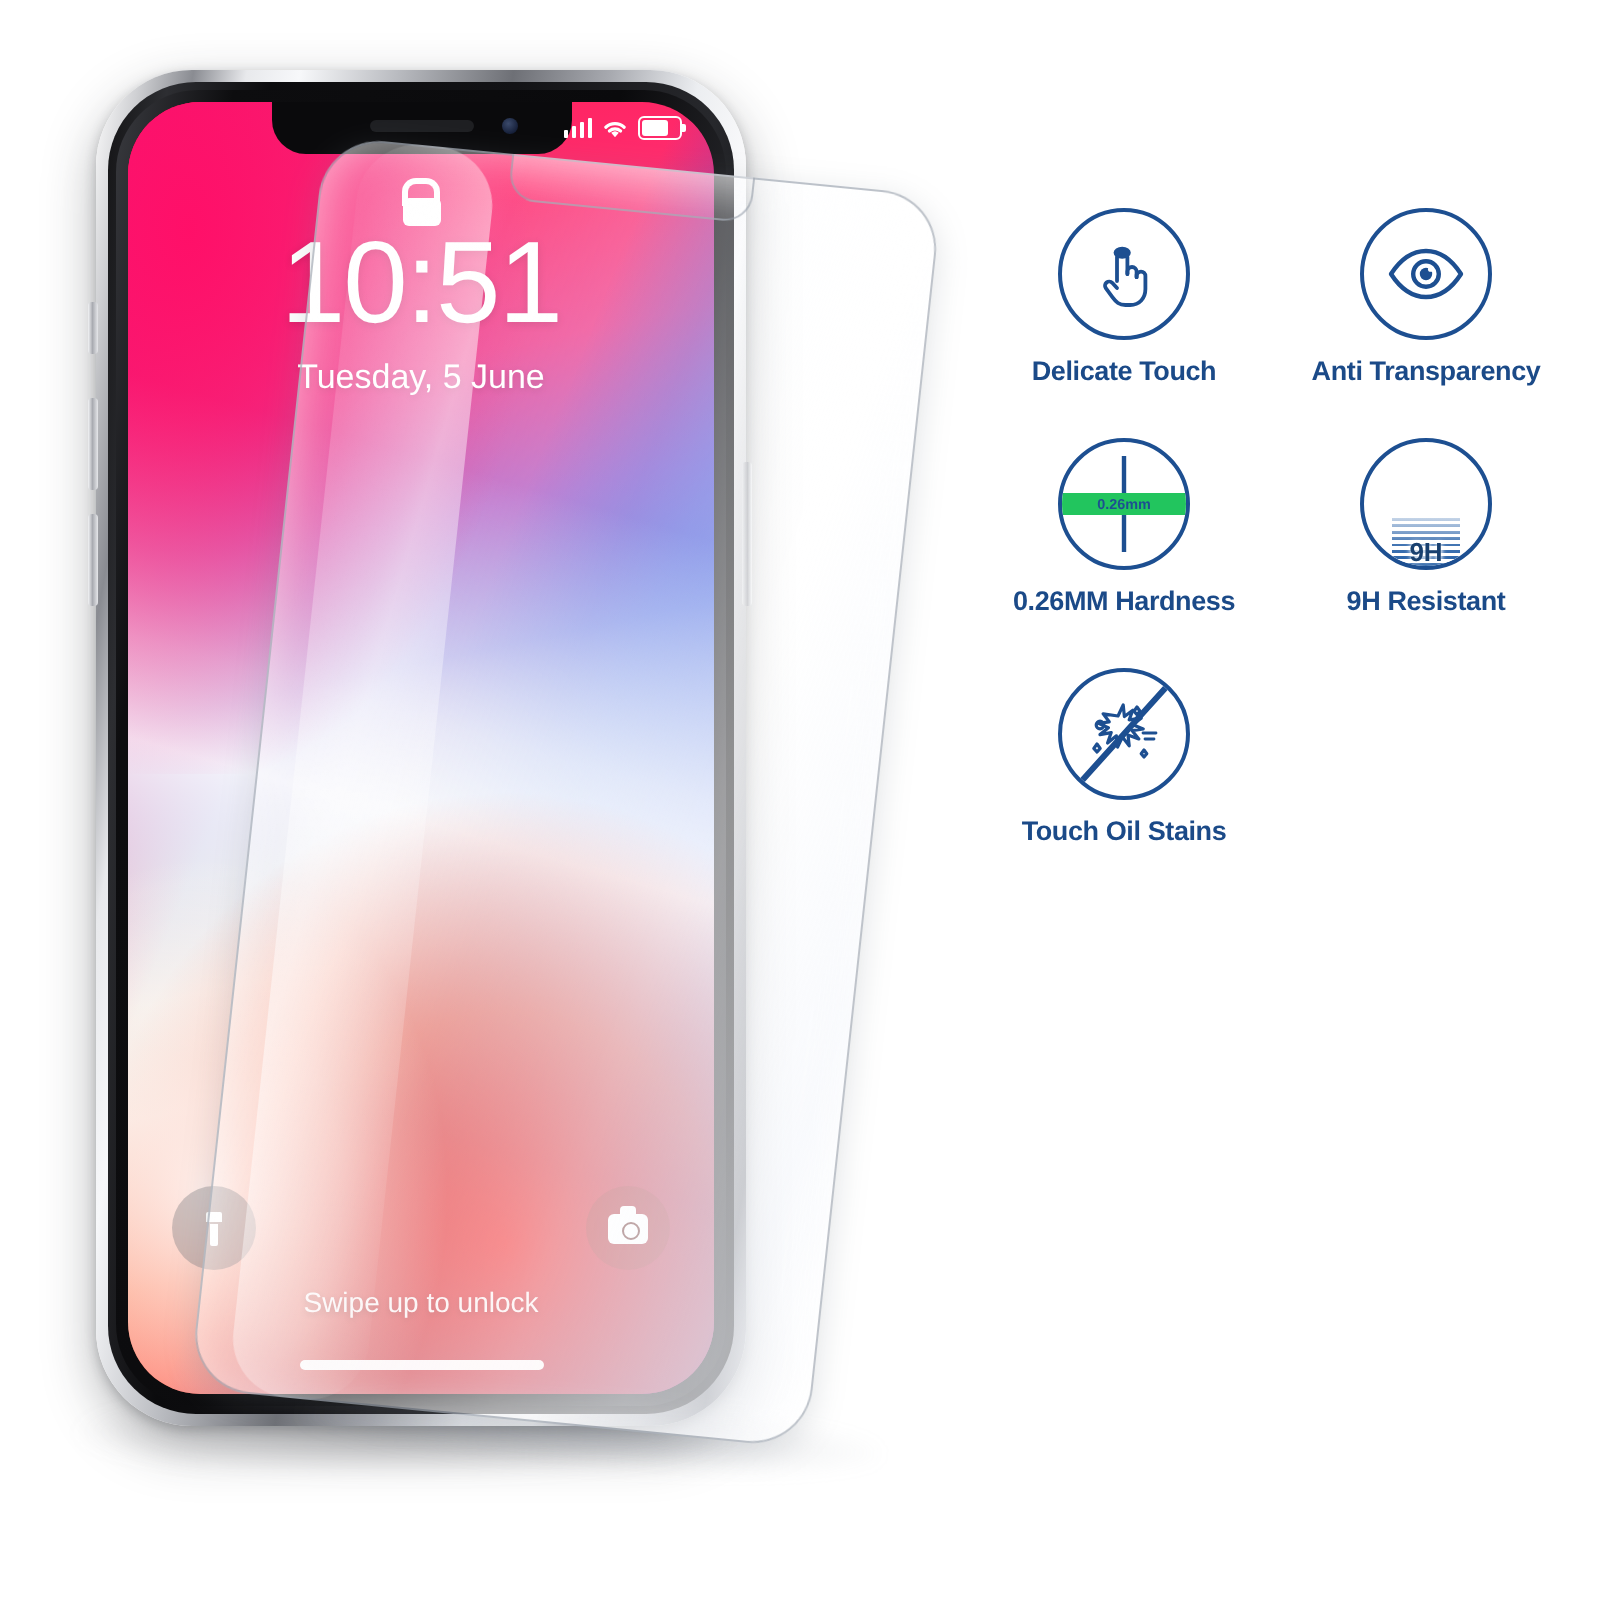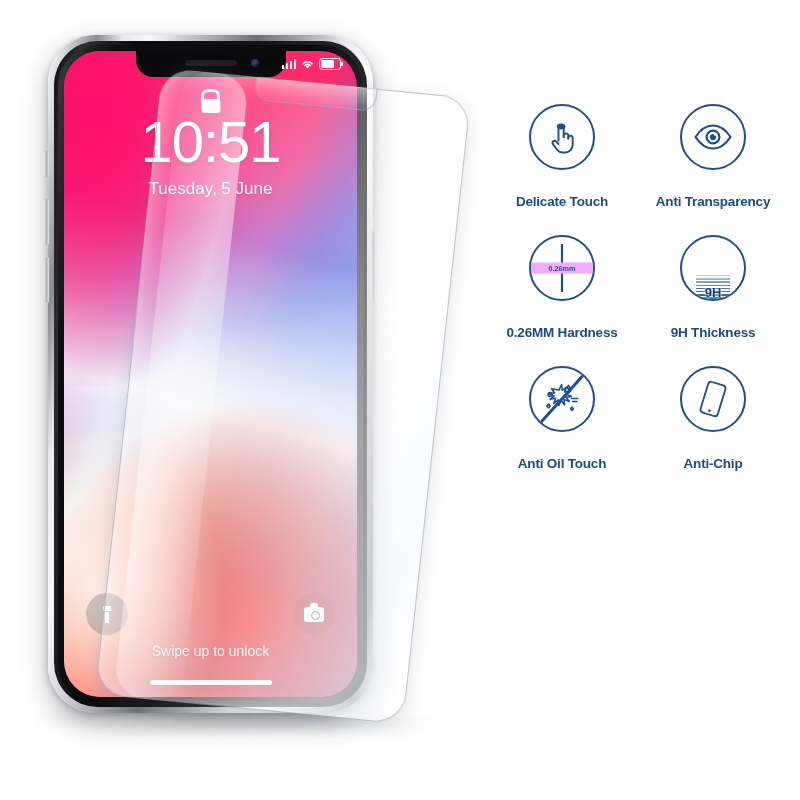--- a/index.html
+++ b/index.html
@@ -142,21 +142,21 @@
   .features{
     position:absolute;left:492px;top:104px;width:300px;
     display:grid;grid-template-columns:1fr 1fr;row-gap:26px;column-gap:2px;
   }
   .feat{display:flex;flex-direction:column;align-items:center;width:140px;}
   .feat .circle{
     width:62px;height:62px;border-radius:50%;border:2.4px solid #1d4f91;
     display:flex;align-items:center;justify-content:center;position:relative;overflow:hidden;
   }
   .feat .label{
-    margin-top:24px;font-size:13.5px;font-weight:700;color:#1b4a88;
+    margin-top:8px;font-size:13.5px;font-weight:700;color:#1b4a88;
     text-align:right;letter-spacing:-.2px;white-space:nowrap;
   }
   .feat svg{display:block;}
   .slash{
     position:absolute;left:-8%;top:50%;width:116%;height:3px;background:#1d4f91;
     transform:translateY(-50%) rotate(-48deg);border-radius:2px;
   }
   .nine-h{
     width:34px;height:34px;position:relative;
     background:repeating-linear-gradient(180deg,#2f67ab 0 1.4px, #ffffff 1.4px 3.2px);
@@ -165,21 +165,21 @@
   .nine-h::before{
     content:"";position:absolute;inset:0;
     background:linear-gradient(180deg, rgba(255,255,255,.72) 0%, rgba(255,255,255,.10) 38%, rgba(255,255,255,0) 58%, rgba(255,255,255,.18) 100%);
   }
   .nine-h span{
     position:absolute;left:0;top:50%;transform:translateY(-50%);width:100%;text-align:center;
     font-size:13px;font-weight:700;color:#18406f;text-shadow:0 0 2px #fff,0 0 3px #fff;
   }
   .thick-label{
     position:absolute;left:0;top:50%;transform:translateY(-50%);width:100%;text-align:center;
-    font-size:7.2px;font-weight:700;color:#1d4f91;background:#f0abfc;padding:1px 0;
+    font-size:7.2px;font-weight:700;color:#1d4f91;background:#22c55e;padding:1px 0;
   }
 </style>
 </head>
 <body>
 
 <div id="stage">
 
   <div class="phone-wrap">
     <div class="phone-shadow"></div>
     <div class="phone-frame"></div>
@@ -291,50 +291,39 @@
       </div>
       <div class="label">0.26MM Hardness</div>
     </div>
 
     <div class="feat">
       <div class="circle">
         <span class="nine-h">
           <span>9H</span>
         </span>
       </div>
-      <div class="label">9H Thickness</div>
+      <div class="label">9H Resistant</div>
     </div>
 
 
 
 
     <div class="feat">
       <div class="circle">
         <svg width="46" height="44" viewBox="0 0 46 44">
           <g fill="none" stroke="#1d4f91" stroke-width="1.6" stroke-linejoin="round" stroke-linecap="round">
             <path d="M20 13 l2.6-5.5 l.6 5.8 l4.2-3.2 l-1.8 4.8 l6-.8 l-4.4 3.2 l5.4 2.2 l-5.6 .8 l3.4 4.2 l-5.4-2 l.6 5.4 l-3.4-4.4 l-2.4 5 l-.6-5.6 l-4.4 3.6 l1.8-5.2 l-5.6 1 l4.2-3.4 l-5-2.2 l5.4-.8 l-3-4 Z"></path>
             <circle cx="11" cy="17.5" r="1.9"></circle>
             <path d="M9.5 27 l1.6 2.2 l-1.6 1.8 l-1.6-1.8 Z"></path>
             <path d="M29.5 8.5 l1.5 2.1 l-1.5 1.7 l-1.5-1.7 Z"></path>
             <path d="M33 30 l1.4 1.9 l-1.4 1.6 l-1.4-1.6 Z"></path>
             <path d="M32.5 21.5 h6.5" stroke-width="1.4"></path>
             <path d="M33.5 24.5 h4.5" stroke-width="1.4"></path>
           </g>
         </svg>
         <span class="slash"></span>
       </div>
-      <div class="label">Anti Oil Touch</div>
-    </div>
-
-    <div class="feat">
-      <div class="circle">
-        <svg width="44" height="44" viewBox="0 0 44 44">
-          <g transform="rotate(17 22 22)">
-            <rect x="13" y="6" width="18" height="32" rx="3.2" fill="none" stroke="#1d4f91" stroke-width="1.8"></rect>
-            <circle cx="22" cy="34.2" r="1.3" fill="#1d4f91"></circle>
-          </g>
-        </svg>
-      </div>
-      <div class="label">Anti-Chip</div>
-    </div>
+      <div class="label">Touch Oil Stains</div>
+    </div>
+
 
   </div>
 </div>
 
 </body></html>

